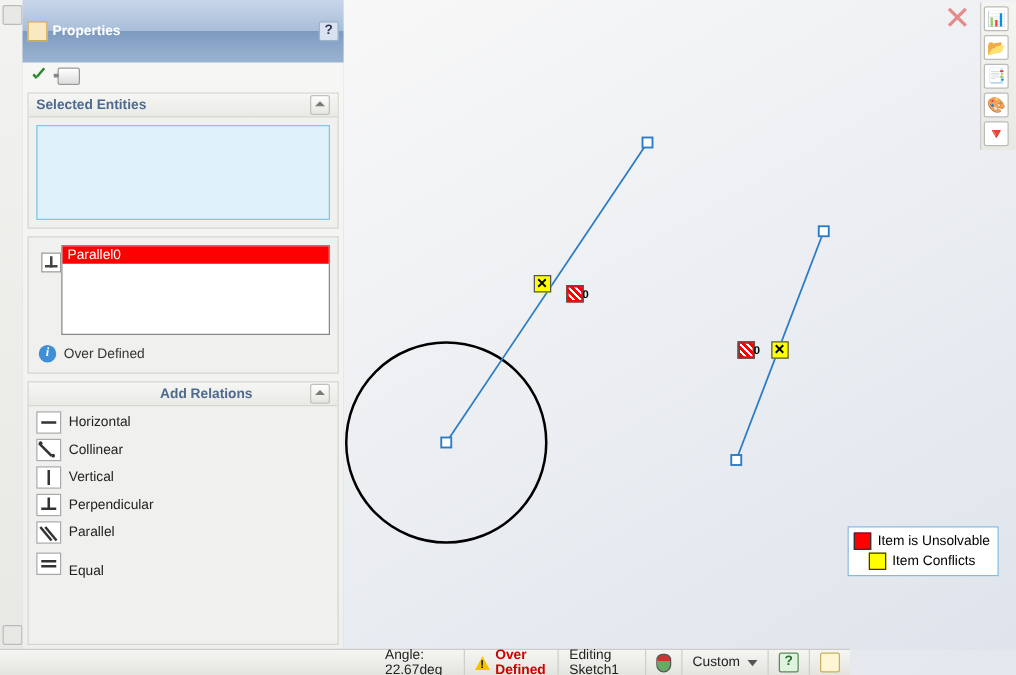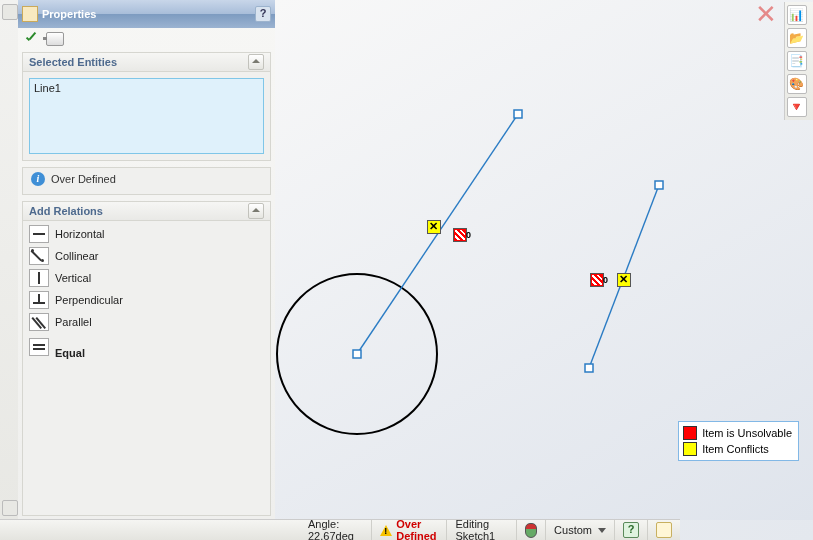--- a/index.html
+++ b/index.html
@@ -42,21 +42,21 @@
     background: linear-gradient(to bottom, #f7f7f5, #efefed);
     border-right: 1px solid #bfbfbf;
     display: flex;
     flex-direction: column;
   }
   .panel-titlebar {
     height: 18px;
     background: linear-gradient(to bottom, #c8d6e9, #a8bdd9 50%, #7d9bc0 50%, #9bb3d1);
     display: flex;
     align-items: center;
-    padding: 5px 4px;
+    padding: 16px 4px;
     color: #fff;
     font-weight: bold;
   }
   .panel-titlebar .ticon {
     width: 14px; height: 14px;
     background: #f8e9c0;
     border: 1px solid #caa95a;
     margin-right: 4px;
   }
   .panel-titlebar .title { flex: 1; }
@@ -203,20 +203,21 @@
     text-align: center;
     line-height: 14px;
     font-weight: bold;
     font-style: italic;
     font-family: Georgia, serif;
     font-size: 10px;
   }
   .add-relations {
     flex: 1;
     overflow: hidden;
+    text-align: right;
   }
   .rel-list {
     padding: 2px 0;
   }
   .rel-row {
     display: flex;
     align-items: center;
     gap: 6px;
     padding: 2px 6px;
     color: #222;
@@ -232,21 +233,21 @@
   .ri-coll::after  { content:""; position:absolute; left:2px; top:2px; width:14px; height:2px; background:#333; transform:rotate(45deg); transform-origin: left top; }
   .ri-coll::before { content:""; position:absolute; left:1px; top:1px; width:3px;height:3px; background:#333; border-radius:50%; box-shadow: 10px 10px 0 #333; }
   .ri-perp::before { content:""; position:absolute; left:8px; top:2px; width:2px; height:10px; background:#333; }
   .ri-perp::after  { content:""; position:absolute; left:3px; top:10px; width:12px; height:2px; background:#333; }
   .ri-para::before { content:""; position:absolute; left:3px; top:3px; width:14px; height:2px; background:#333; transform:rotate(50deg); transform-origin:left top; }
   .ri-para::after  { content:""; position:absolute; left:7px; top:3px; width:14px; height:2px; background:#333; transform:rotate(50deg); transform-origin:left top; }
   .ri-equal::before{ content:""; position:absolute; left:3px; top:5px; width:12px; height:2px; background:#333; }
   .ri-equal::after { content:""; position:absolute; left:3px; top:9px; width:12px; height:2px; background:#333; }
   .ri-fix::before  { content:""; position:absolute; left:4px; top:2px; width:10px; height:6px; background:#888; border-radius:3px 3px 0 0; }
   .ri-fix::after   { content:""; position:absolute; left:6px; top:8px; width:6px; height:6px; background:#888; border-radius:1px; }
-  .rel-row .lbl.bold { font-weight: bold; margin-top: 12px; }
+  .rel-row .lbl.bold { font-weight: normal; margin-top: 12px; }
   
   .canvas {
     position: absolute;
     left: 275px; top: 0;
     right: 0;
     height: 520px;
     background: linear-gradient(150deg, #f8f8f8 0%, #dfe4ec 100%);
   }
   .closeX {
     position: absolute;
@@ -310,21 +311,21 @@
   }
   
   .legend {
     position: absolute;
     right: 14px;
     bottom: 59px;
     background: #fff;
     border: 1px solid #82b8e6;
     padding: 3px 6px 3px 4px;
   }
-  .legend .lrow { display:flex; align-items:center; gap:5px; height:16px; }
+  .legend .lrow { display:flex; align-items:center; gap:5px; height:16px;justify-content:center; }
   .legend .lsq { width:12px; height:12px; border:1px solid #333; }
   .legend .lsq.red { background:#ff0000; }
   .legend .lsq.yellow { background:#ffff00; }
   
   .statusbar {
     position: absolute;
     left: 0; bottom: 0;
     width: 680px;
     height: 20px;
     background: linear-gradient(to bottom,#f5f5f2,#e4e4df);
@@ -386,25 +387,30 @@
       <div class="okmark"></div>
       <div class="pinbtn"></div>
     </div>
 
     <div class="section">
       <div class="section-head">
         <span class="sh-text">Selected Entities</span>
         <span class="chev"></span>
       </div>
       <div class="entities-box">
-        <div>Line1</div>
       </div>
     </div>
 
     <div class="section">
+      <div class="rel-wrapper">
+        <div class="perp-icon"></div>
+        <div class="rel-box">
+          <div class="rel-item">Parallel0</div>
+        </div>
+      </div>
       <div class="status-row">
         <div class="info-ico">i</div>
         <span>Over Defined</span>
       </div>
     </div>
 
     <div class="section add-relations">
       <div class="section-head">
         <span class="sh-text">Add Relations</span>
         <span class="chev"></span>

